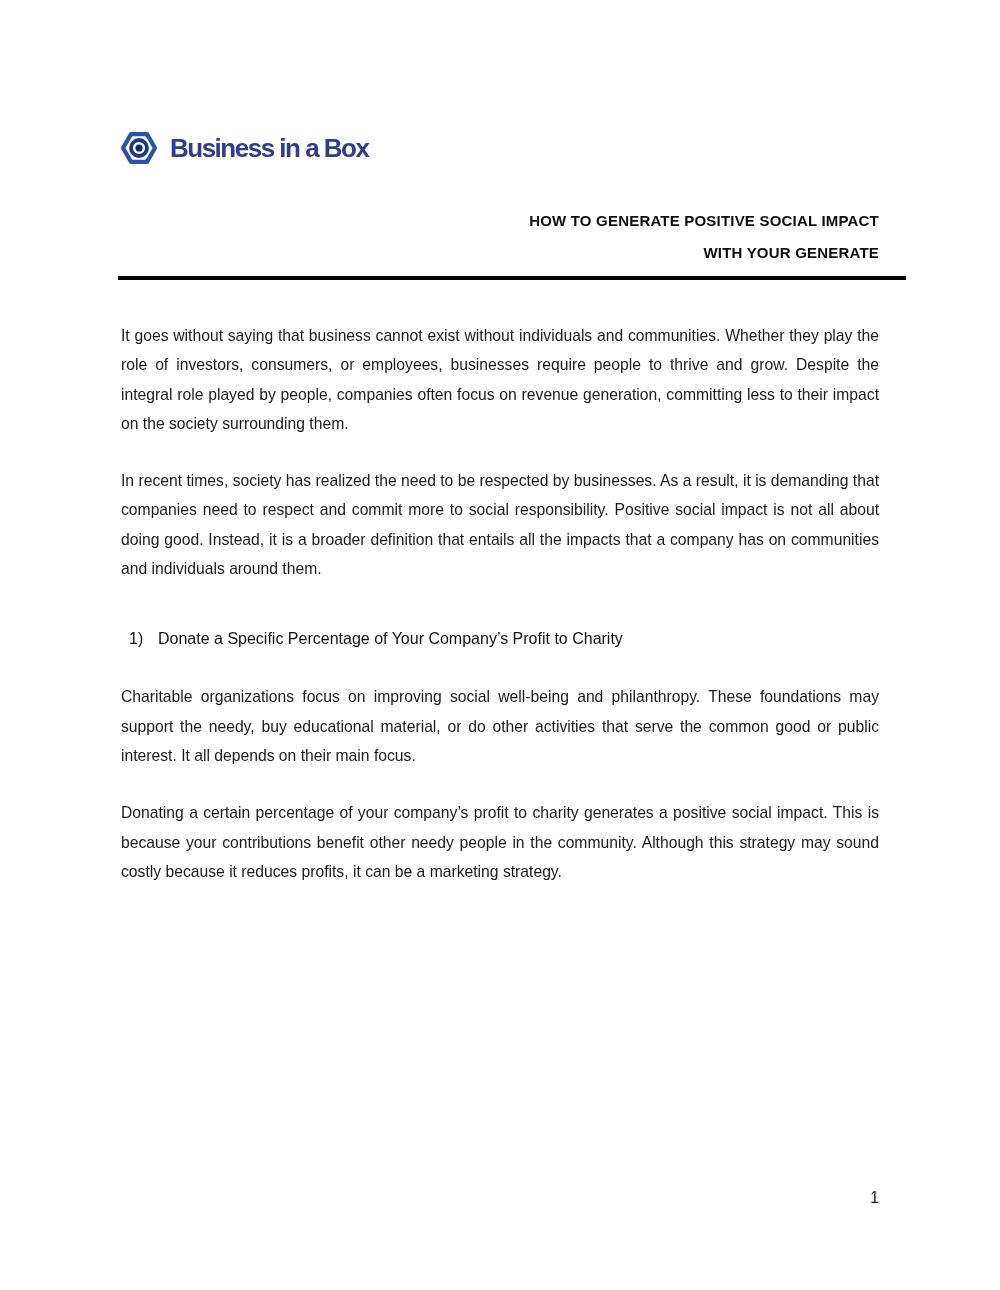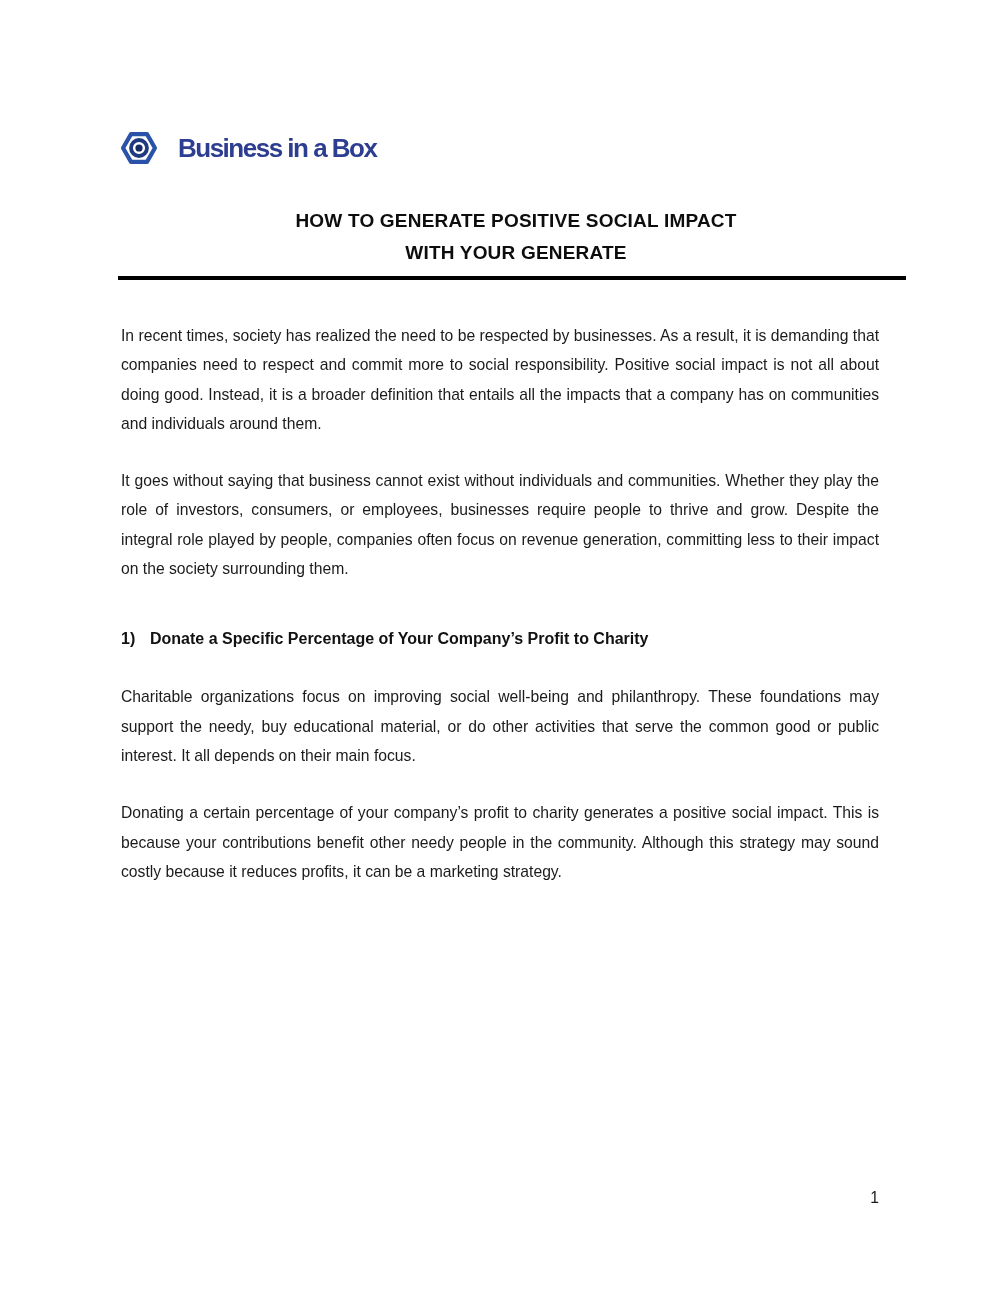--- a/index.html
+++ b/index.html
@@ -17,40 +17,40 @@
     inset: 0;
     background: #ffffff;
   }
   
   .logo {
     position: absolute;
     top: 129px;
     left: 120px;
     display: flex;
     align-items: center;
-    gap: 20px;
+    gap: 12px;
   }
   .logo-icon svg { display: block; }
   .logo-text {
     font-size: 26px;
     font-weight: 700;
     letter-spacing: -1.5px;
     color: #2d3e91;
     line-height: 38px;
     white-space: nowrap;
   }
   
   .doc-title {
     position: absolute;
     top: 205px;
-    left: 137px;
+    left: 121px;
     width: 758px;
-    text-align: center;
+    text-align: right;
     font-weight: 700;
-    font-size: 19px;
+    font-size: 15px;
     line-height: 31.5px;
     color: #0d0d0d;
     letter-spacing: 0.2px;
   }
   
   .title-rule {
     position: absolute;
     top: 276px;
     left: 118px;
     width: 788px;
@@ -63,22 +63,22 @@
     top: 321px;
     left: 121px;
     width: 758px;
     font-size: 15.7px;
     line-height: 29.3px;
     text-align: justify;
     color: #1b1b1b;
   }
   .content p { margin: 0 0 28px 0; }
   .section-heading {
-    margin: 46px 0 33px 0;
-    font-weight: 700;
+    margin: 46px 0 33px 8px;
+    font-weight: 400;
     font-size: 16px;
     line-height: 20px;
     text-align: left;
     color: #111111;
     white-space: nowrap;
   }
   .section-heading .h-num {
     display: inline-block;
     width: 29px;
   }
@@ -110,22 +110,22 @@
   </div>
 
   <div class="doc-title">
     <div>HOW TO GENERATE POSITIVE SOCIAL IMPACT</div>
     <div>WITH YOUR GENERATE</div>
   </div>
 
   <div class="title-rule"></div>
 
   <div class="content">
+    <p>It goes without saying that business cannot exist without individuals and communities. Whether they play the role of investors, consumers, or employees, businesses require people to thrive and grow. Despite the integral role played by people, companies often focus on revenue generation, committing less to their impact on the society surrounding them.</p>
     <p>In recent times, society has realized the need to be respected by businesses. As a result, it is demanding that companies need to respect and commit more to social responsibility. Positive social impact is not all about doing good. Instead, it is a broader definition that entails all the impacts that a company has on communities and individuals around them.</p>
-    <p>It goes without saying that business cannot exist without individuals and communities. Whether they play the role of investors, consumers, or employees, businesses require people to thrive and grow. Despite the integral role played by people, companies often focus on revenue generation, committing less to their impact on the society surrounding them.</p>
 
     <div class="section-heading">
       <span class="h-num">1)</span><span class="h-text">Donate a Specific Percentage of Your Company’s Profit to Charity</span>
     </div>
 
     <p>Charitable organizations focus on improving social well-being and philanthropy. These foundations may support the needy, buy educational material, or do other activities that serve the common good or public interest. It all depends on their main focus.</p>
     <p>Donating a certain percentage of your company’s profit to charity generates a positive social impact. This is because your contributions benefit other needy people in the community. Although this strategy may sound costly because it reduces profits, it can be a marketing strategy.</p>
   </div>
 
   <div class="page-number">1</div>

